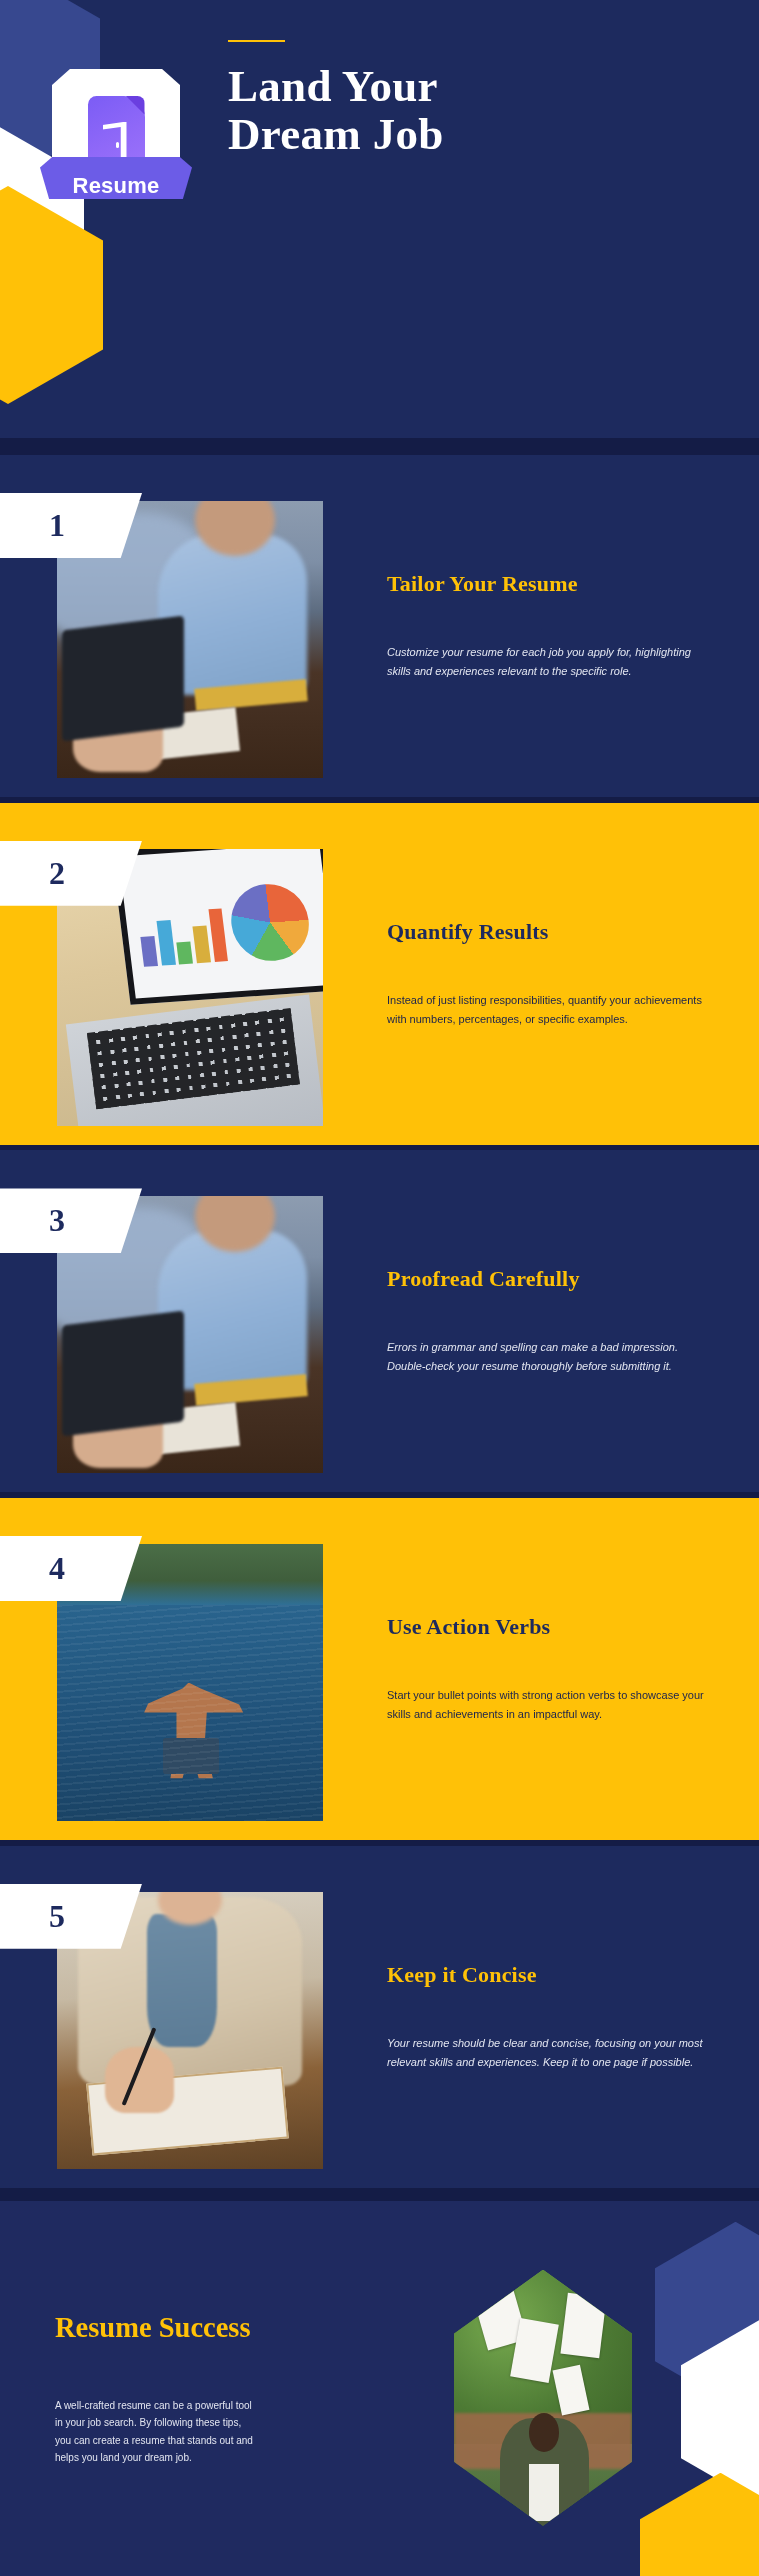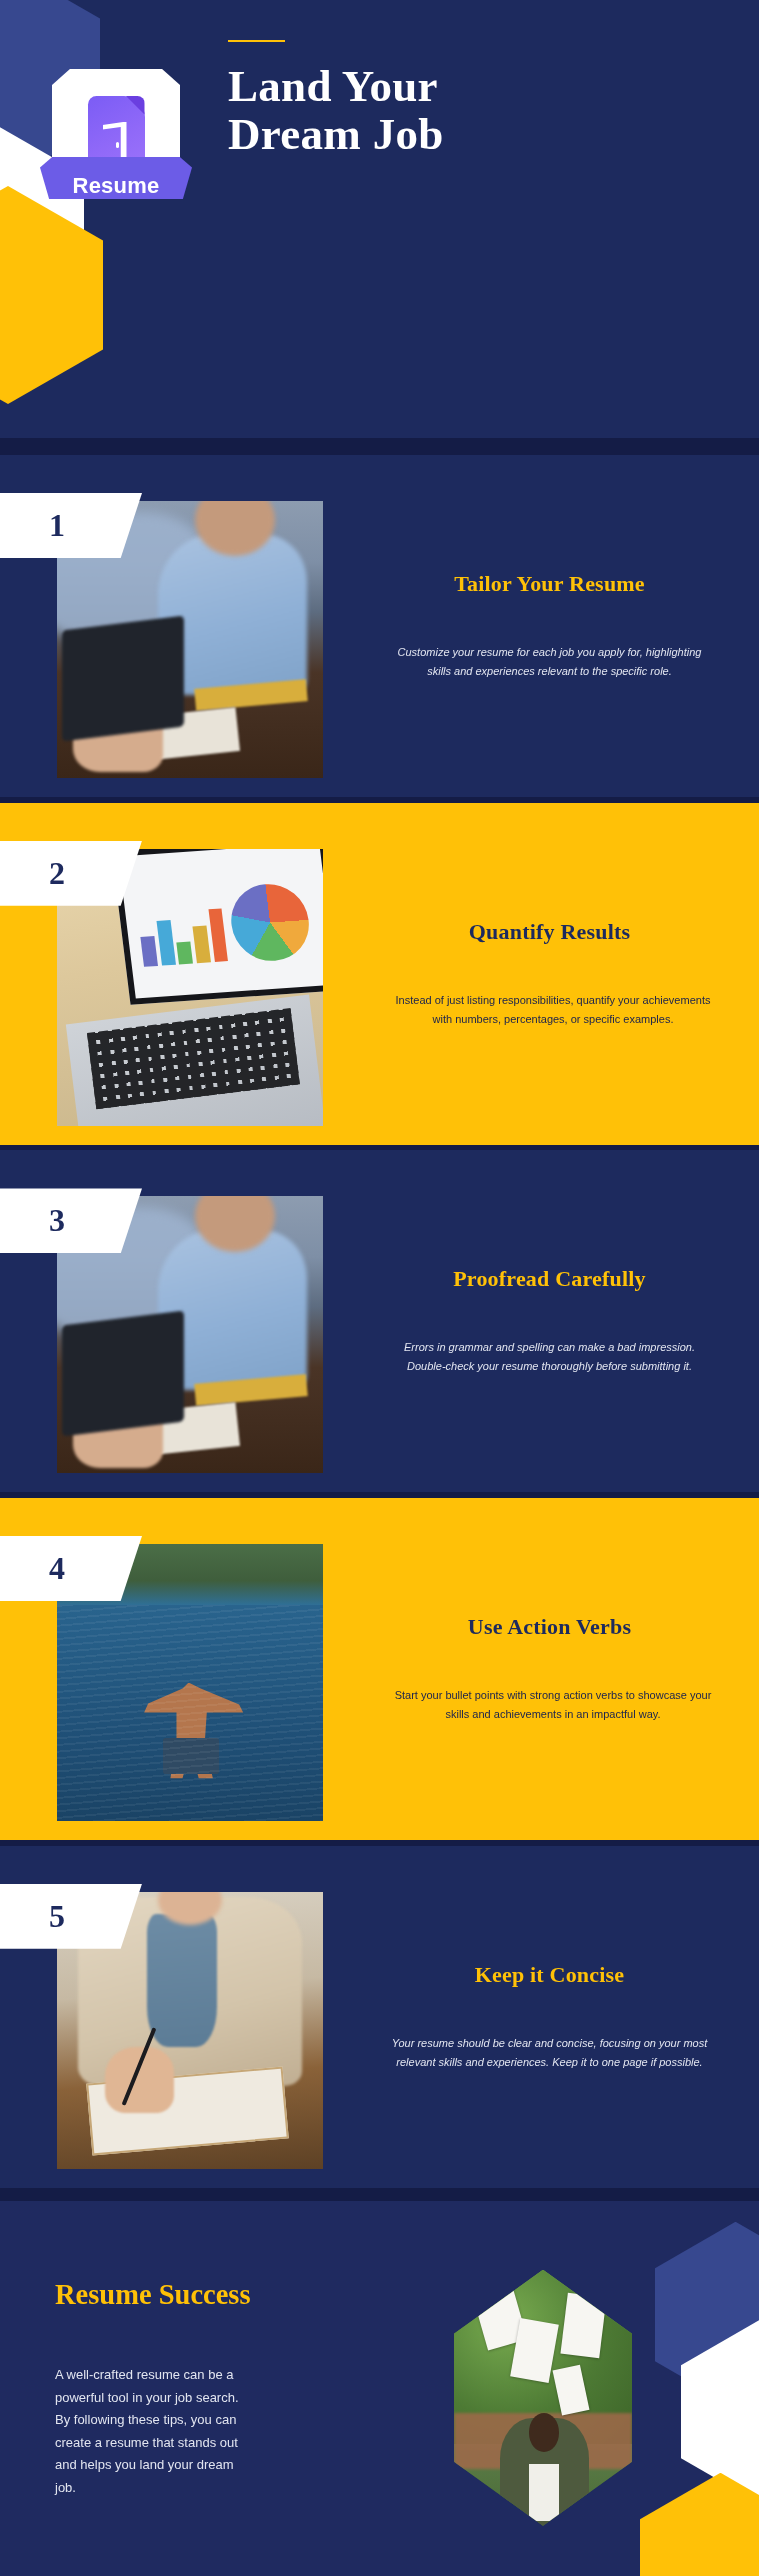--- a/index.html
+++ b/index.html
@@ -177,37 +177,36 @@
   }
   .sec-body {
     position:absolute;
     left:387px; top:0;
     width:342px;
     height:342px;
     display:flex;
     flex-direction:column;
     justify-content:center;
     padding-right:17px;
-    text-align:center;
   }
   .sec-title {
     font-family:"Liberation Serif", serif;
     font-size:22px;
     font-weight:bold;
     letter-spacing:0.2px;
     margin-bottom:46px;
   }
   .sec-desc {
     font-size:11px;
     line-height:1.72;
   }
   .section.dark  .sec-title { color:#ffc107; }
   .section.dark  .sec-desc  { color:#e2e5f0;font-style:italic; }
   .section.light .sec-title { color:#1d2a5e; }
-  .section.light .sec-desc  { color:#20264d;margin-left:7px; }
+  .section.light .sec-desc  { color:#20264d; }
 
   
   .footer {
     position:relative;
     width:759px;
     height:403px;
     background:#1f2a60;
     overflow:hidden;
   }
   .ft-top-bar {
@@ -254,21 +253,21 @@
   }
   .ft-title {
     font-family:"Liberation Serif", serif;
     color:#ffc107;
     font-size:28.5px;
     font-weight:bold;
     margin-bottom:53px;
   }
   .ft-desc {
     color:#e2e5f0;
-    font-size:13px;
+    font-size:10px;
     line-height:1.74;
     max-width:199px;
   }
 
   
   .ph { position:absolute; inset:0; }
 
   
   .ph-desk { background:linear-gradient(180deg,#8d9cb0 0%,#7e8fa6 22%,#5d6c80 40%,#4a3426 62%,#3a2618 100%); }
   .ph-desk::before {

